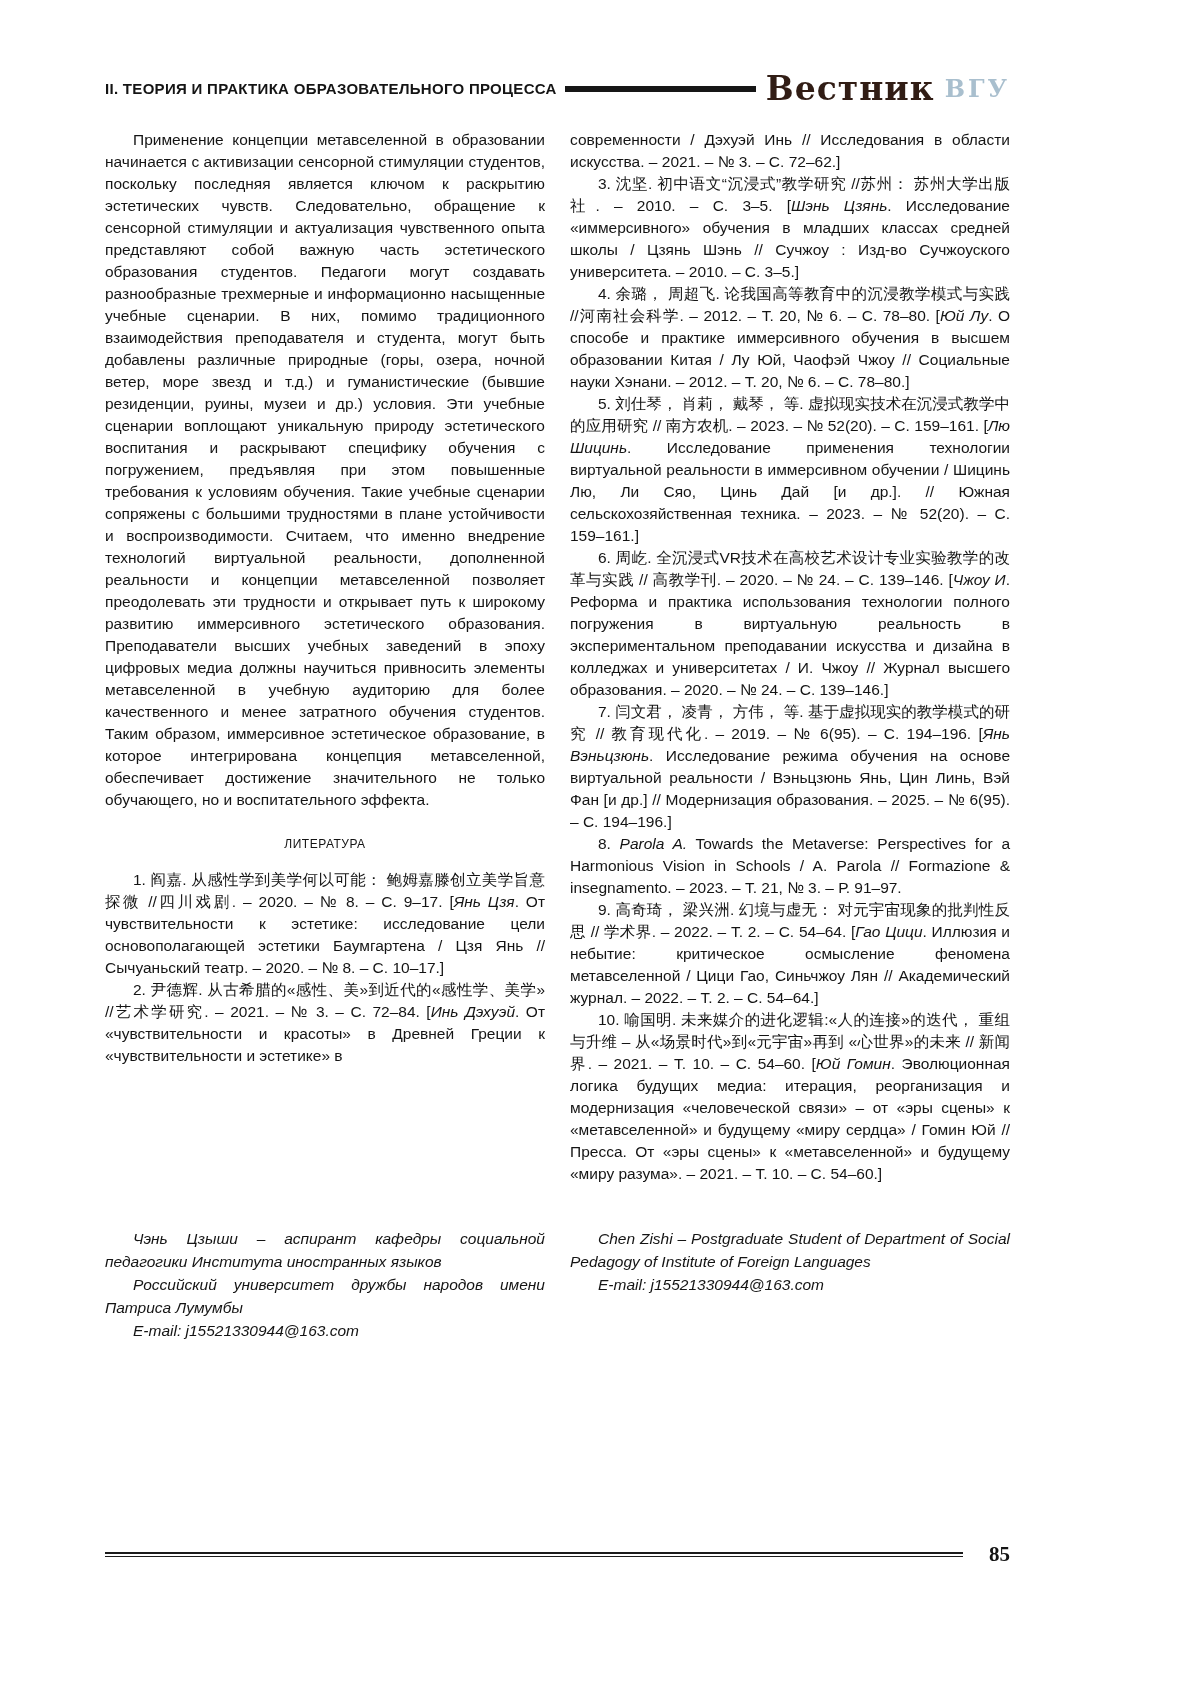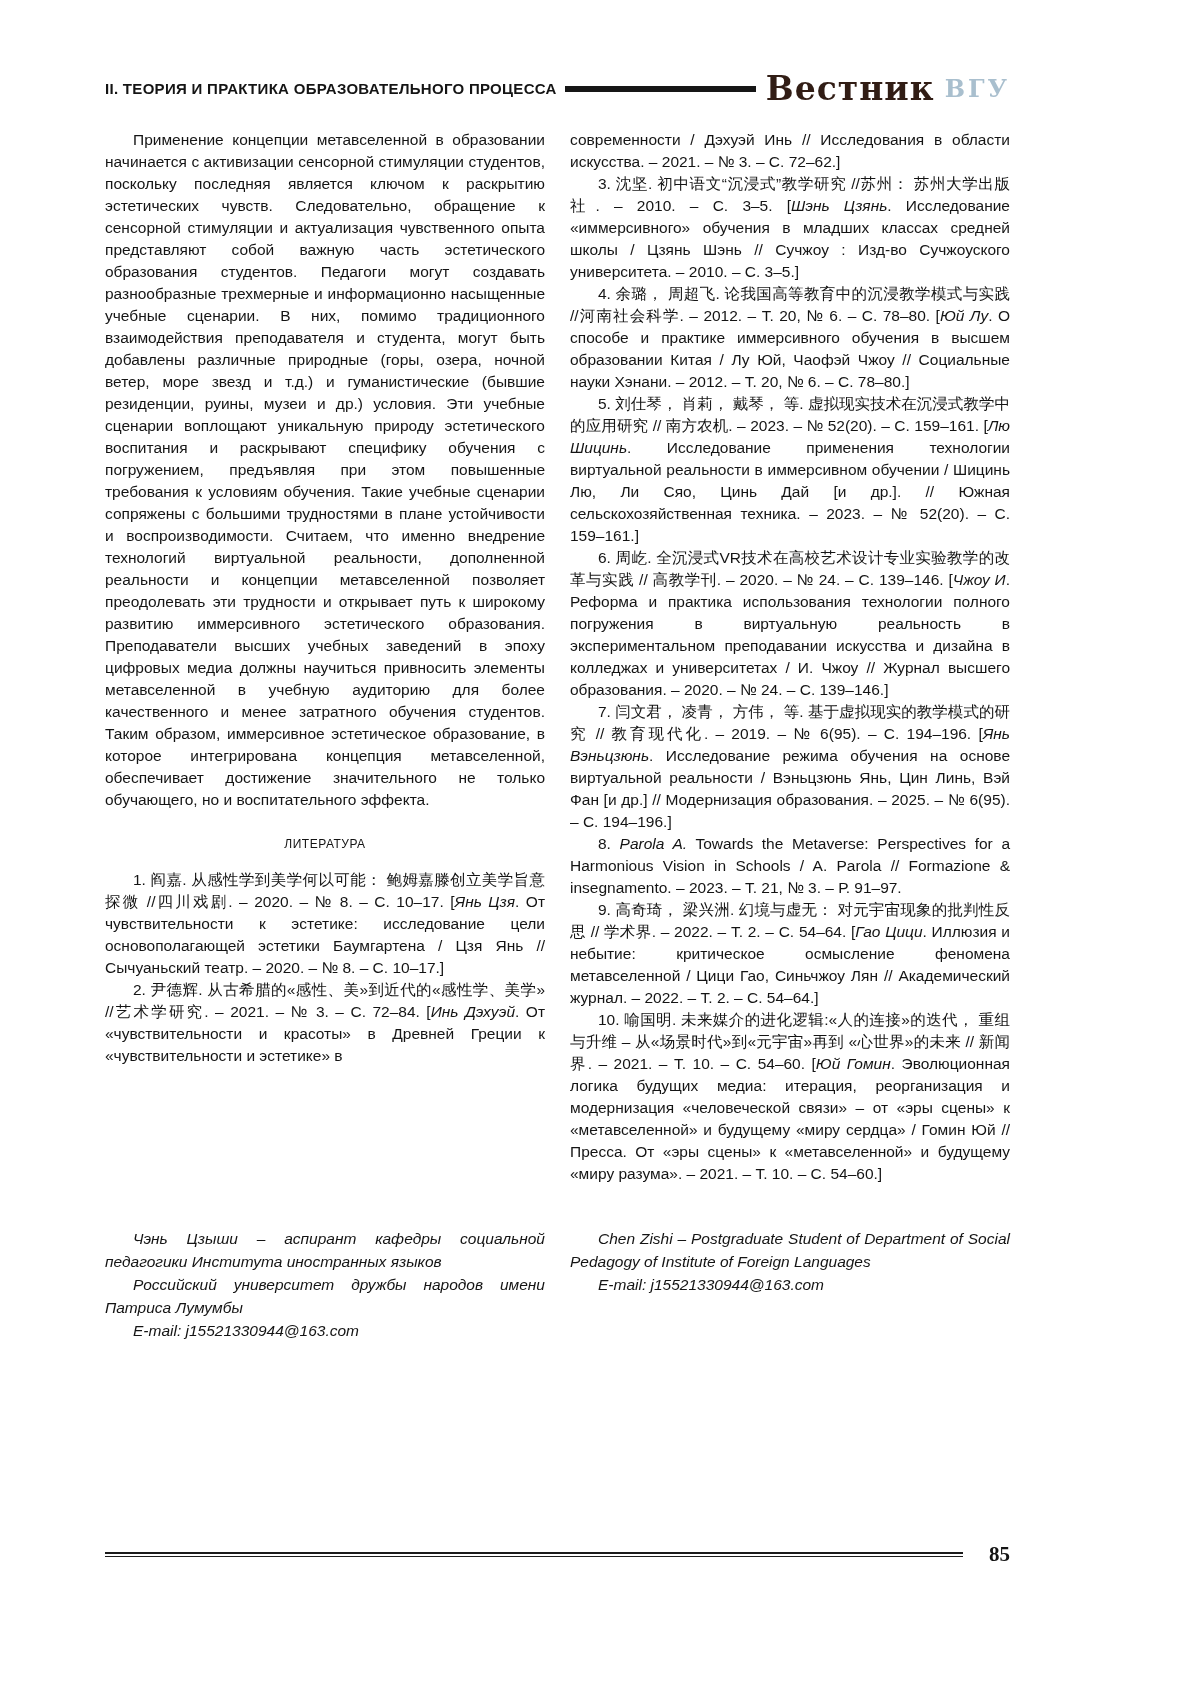--- a/index.html
+++ b/index.html
@@ -47,21 +47,21 @@
       <span class="w1" style="color: rgb(49, 29, 21);">Вестник</span>
       <span class="w2" style="color: rgb(169, 191, 206);">ВГУ</span>
     </div>
   </div>
 
   <div class="cols">
     <div class="col">
       <p class="body-par">Применение концепции метавселенной в образовании начинается с активизации сенсорной стимуляции студентов, поскольку последняя является ключом к раскрытию эстетических чувств. Следовательно, обращение к сенсорной стимуляции и актуализация чувственного опыта представляют собой важную часть эстетического образования студентов. Педагоги могут создавать разнообразные трехмерные и информационно насыщенные учебные сценарии. В них, помимо традиционного взаимодействия преподавателя и студента, могут быть добавлены различные природные (горы, озера, ночной ветер, море звезд и т.д.) и гуманистические (бывшие резиденции, руины, музеи и др.) условия. Эти учебные сценарии воплощают уникальную природу эстетического воспитания и раскрывают специфику обучения с погружением, предъявляя при этом повышенные требования к условиям обучения. Такие учебные сценарии сопряжены с большими трудностями в плане устойчивости и воспроизводимости. Считаем, что именно внедрение технологий виртуальной реальности, дополненной реальности и концепции метавселенной позволяет преодолевать эти трудности и открывает путь к широкому развитию иммерсивного эстетического образования. Преподаватели высших учебных заведений в эпоху цифровых медиа должны научиться привносить элементы метавселенной в учебную аудиторию для более качественного и менее затратного обучения студентов. Таким образом, иммерсивное эстетическое образование, в которое интегрирована концепция метавселенной, обеспечивает достижение значительного не только обучающего, но и воспитательного эффекта.</p>
       <div class="lit-heading">ЛИТЕРАТУРА</div>
       <div>
-          <p class="ref"><span>1. 阎嘉. 从感性学到美学何以可能： 鲍姆嘉滕创立美学旨意探微 //四川戏剧. – 2020. – № 8. – С. 10–17. [</span><em>Янь Цзя</em><span>. От чувствительности к эстетике: исследование цели основополагающей эстетики Баумгартена / Цзя Янь // Сычуаньский театр. – 2020. – № 8. – С. 10–17.]</span></p>
+          <p class="ref"><span>1. 阎嘉. 从感性学到美学何以可能： 鲍姆嘉滕创立美学旨意探微 //四川戏剧. – 2020. – № 8. – С. 9–17. [</span><em>Янь Цзя</em><span>. От чувствительности к эстетике: исследование цели основополагающей эстетики Баумгартена / Цзя Янь // Сычуаньский театр. – 2020. – № 8. – С. 10–17.]</span></p>
           <p class="ref"><span>2. 尹德辉. 从古希腊的«感性、美»到近代的«感性学、美学» //艺术学研究. – 2021. – № 3. – С. 72–84. [</span><em>Инь Дэхуэй</em><span>. От «чувствительности и красоты» в Древней Греции к «чувствительности и эстетике» в</span></p>
         </div>
     </div>
     <div class="col">
       <div>
           <p class="ref cont"><span>современности / Дэхуэй Инь // Исследования в области искусства. – 2021. – № 3. – С. 72–62.]</span></p>
           <p class="ref"><span>3. 沈坚. 初中语文“沉浸式”教学研究 //苏州： 苏州大学出版社. – 2010. – С. 3–5. [</span><em>Шэнь Цзянь</em><span>. Исследование «иммерсивного» обучения в младших классах средней школы / Цзянь Шэнь // Сучжоу : Изд-во Сучжоуского университета. – 2010. – С. 3–5.]</span></p>
           <p class="ref"><span>4. 余璐， 周超飞. 论我国高等教育中的沉浸教学模式与实践 //河南社会科学. – 2012. – Т. 20, № 6. – С. 78–80. [</span><em>Юй Лу</em><span>. О способе и практике иммерсивного обучения в высшем образовании Китая / Лу Юй, Чаофэй Чжоу // Социальные науки Хэнани. – 2012. – Т. 20, № 6. – С. 78–80.]</span></p>
           <p class="ref"><span>5. 刘仕琴， 肖莉， 戴琴， 等. 虚拟现实技术在沉浸式教学中的应用研究 // 南方农机. – 2023. – № 52(20). – С. 159–161. [</span><em>Лю Шицинь</em><span>. Исследование применения технологии виртуальной реальности в иммерсивном обучении / Шицинь Лю, Ли Сяо, Цинь Дай [и др.]. // Южная сельскохозяйственная техника. – 2023. – № 52(20). – С. 159–161.]</span></p>
           <p class="ref"><span>6. 周屹. 全沉浸式VR技术在高校艺术设计专业实验教学的改革与实践 // 高教学刊. – 2020. – № 24. – С. 139–146. [</span><em>Чжоу И</em><span>. Реформа и практика использования технологии полного погружения в виртуальную реальность в экспериментальном преподавании искусства и дизайна в колледжах и университетах / И. Чжоу // Журнал высшего образования. – 2020. – № 24. – С. 139–146.]</span></p>

